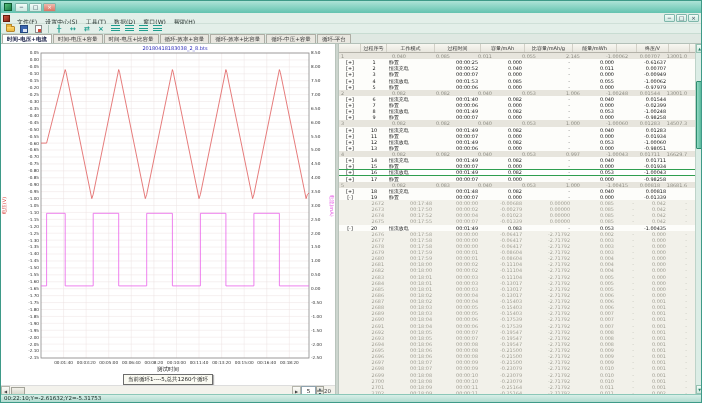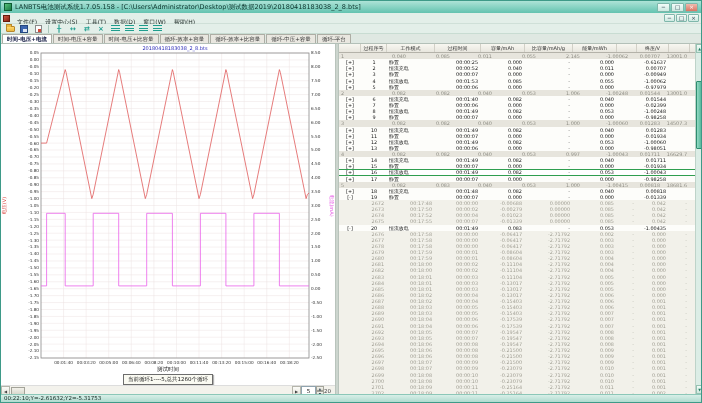--- a/index.html
+++ b/index.html
@@ -63,21 +63,20 @@
 .vtrack{flex:1;position:relative;}
 .vthumb{position:absolute;top:28px;left:0;width:100%;height:68px;background:linear-gradient(90deg,#93dac4,#4cb092);border:1px solid #2e8d6f;border-radius:1px;}
 .statusbar{height:8px;background:linear-gradient(#d8efe8,#b0dbcf);border-top:1px solid #8cc7b8;font-size:5.5px;line-height:7px;padding-left:3px;color:#10241e;flex:0 0 auto;}
 </style>
 </head>
 <body>
 
 <div id="app">
   <div class="titlebar">
     <div class="app-icon"></div>
-    <div class="title-text">LANBTS电池测试系统1.7.05.158 - [C:\Users\Administrator\Desktop\测试数据2019\20180418183038_2_8.bts]</div>
     <div class="winbtns" id="win-controls">
         <div class="wb">─</div>
         <div class="wb">□</div>
         <div class="wb close">×</div>
       </div>
   </div>
   <div class="menubar">
     <div class="mdi-icon"></div>
     <span id="menu-items"><span class="menu-item">文件(F)</span><span class="menu-item">设置中心(S)</span><span class="menu-item">工具(T)</span><span class="menu-item">数据(D)</span><span class="menu-item">窗口(W)</span><span class="menu-item">帮助(H)</span></span>
     <div class="menu-sp"></div>

